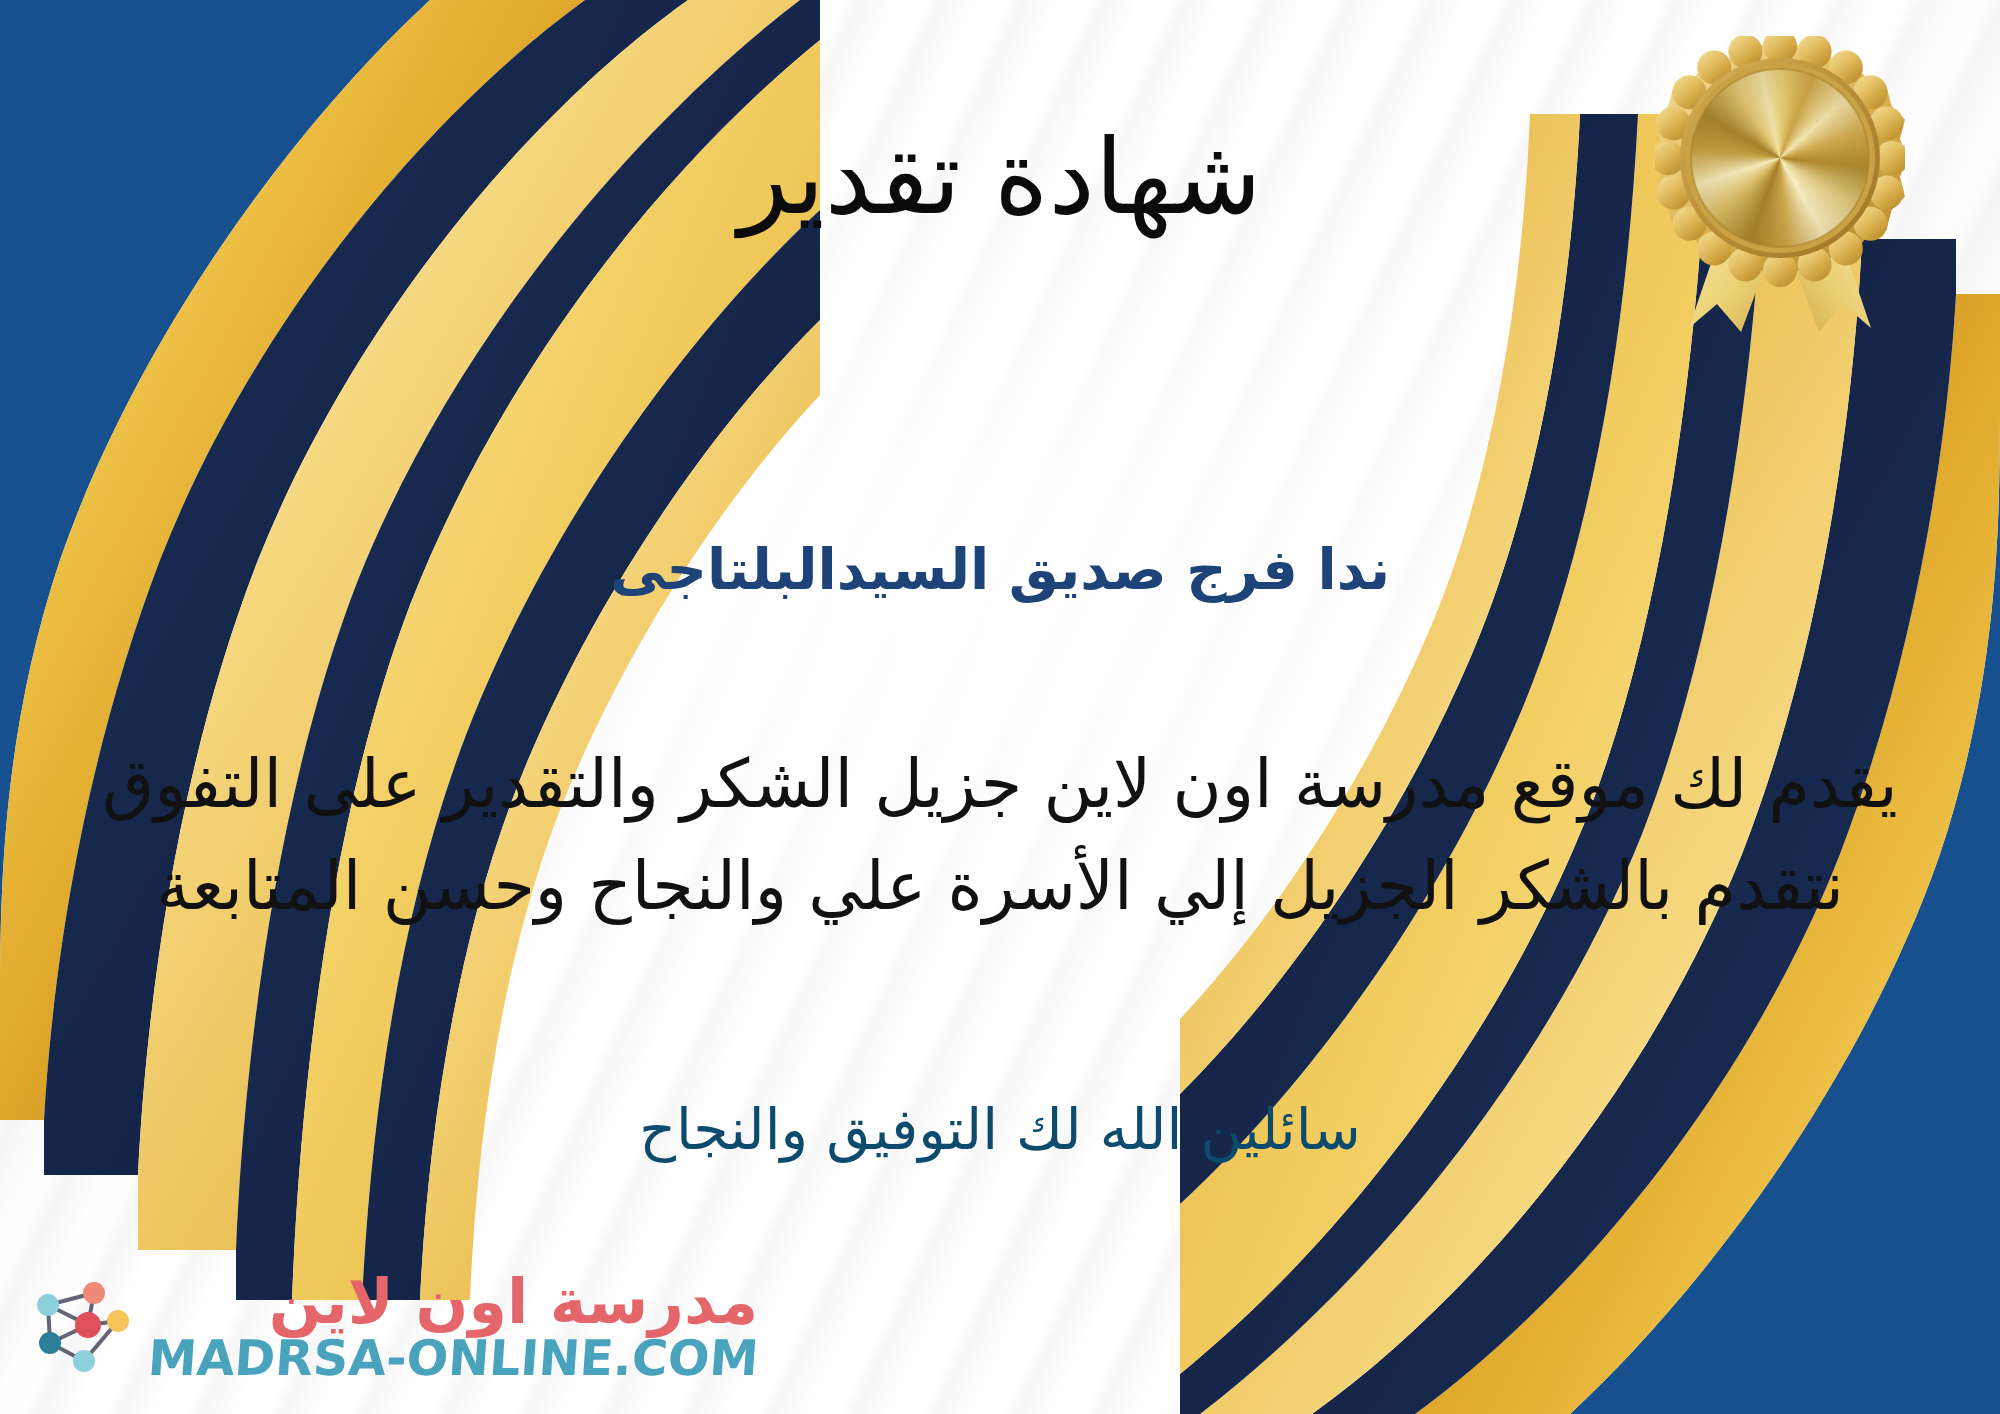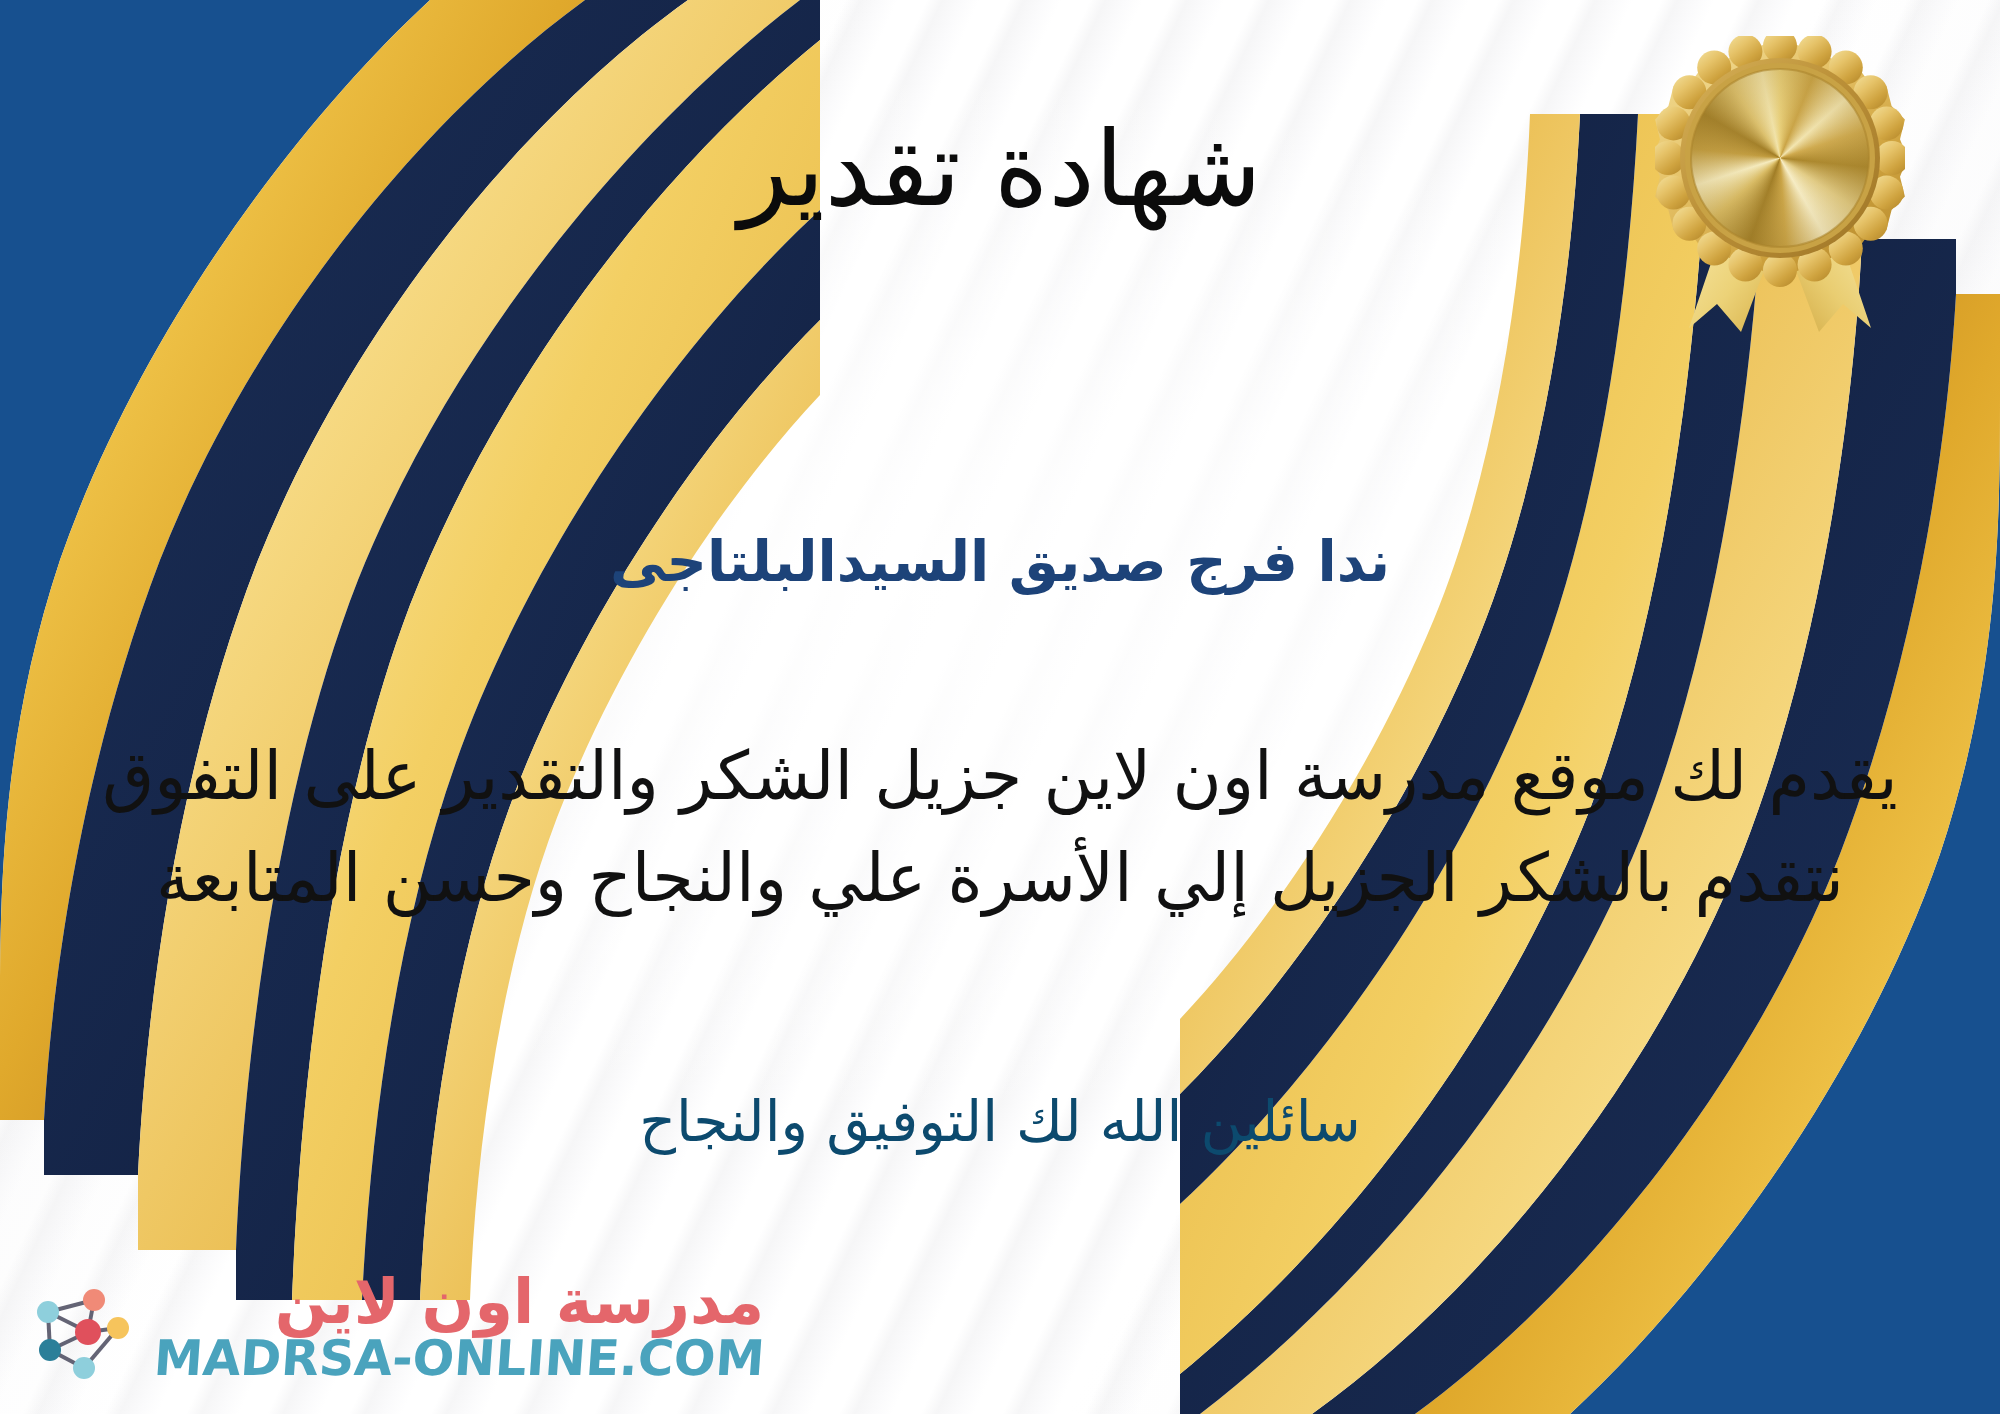--- a/index.html
+++ b/index.html
@@ -54,20 +54,21 @@
     width: 250px;
     height: 300px;
   }
 
   
   .content {
     position: absolute;
     inset: 0;
     direction: rtl;
     text-align: center;
+    margin-top: 8px;
   }
   .cert-title {
     position: absolute;
     top: 108px;
     left: 0;
     right: 0;
     font-size: 104px;
     line-height: 1.18;
     font-weight: 400;
     color: #0b0b0b;
@@ -112,22 +113,22 @@
     color: #0c4a6e;
   }
 
   
   .brand {
     position: absolute;
     left: 26px;
     bottom: 28px;
     display: flex;
     flex-direction: row-reverse;
-    align-items: flex-end;
-    gap: 20px;
+    align-items: flex-start;
+    gap: 14px;
     direction: rtl;
   }
   .brand-icon { width: 108px; height: 108px; flex: 0 0 auto; }
   .brand-text { display: flex; flex-direction: column; align-items: flex-start; }
   .brand-ar {
     font-size: 62px;
     font-weight: 700;
     color: #e4666b;
     line-height: 1.0;
     letter-spacing: -1px;

